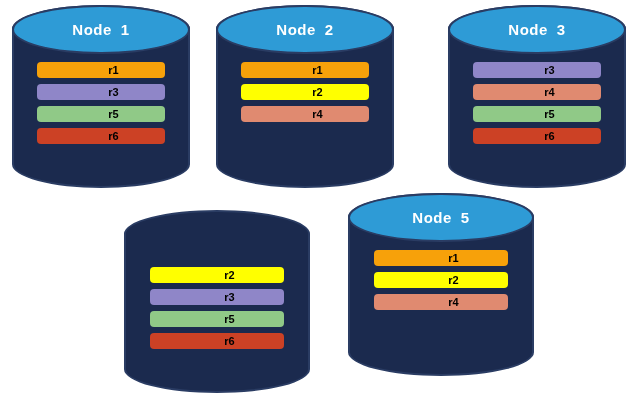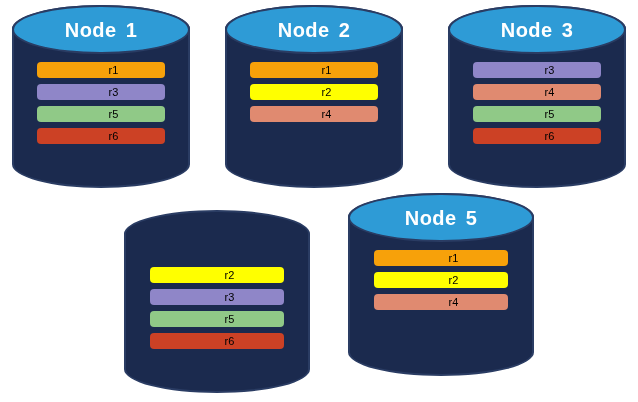--- a/index.html
+++ b/index.html
@@ -50,21 +50,21 @@
     border-radius: 50%;
     box-sizing: border-box;
     display: flex;
     align-items: center;
     justify-content: center;
   }
 
   .node-label {
     color: #ffffff;
     font-weight: bold;
-    font-size: 20px;
+    font-size: 15px;
     letter-spacing: 0.5px;
     white-space: nowrap;
     line-height: 1;
     user-select: none;
   }
   .node-label .num {
     margin-left: 9px;
   }
 
   
@@ -81,21 +81,21 @@
     height: 16px;
     border-radius: 4px;
     display: flex;
     align-items: center;
     justify-content: center;
     box-sizing: border-box;
   }
 
   .replica-label {
     font-size: 11px;
-    font-weight: normal;
+    font-weight: bold;
     color: #000000;
     line-height: 1;
     user-select: none;
     padding-left: 25px;
   }
 </style>
 </head>
 <body>
 
 <div id="diagram">
@@ -112,21 +112,21 @@
           <span class="replica-label">r3</span>
         </div>
         <div class="replica-bar" style="background: rgb(144, 201, 135);">
           <span class="replica-label">r5</span>
         </div>
         <div class="replica-bar" style="background: rgb(204, 65, 37);">
           <span class="replica-label">r6</span>
         </div>
       </div>
     </div>
-    <div class="node" style="left: 225px; top: 5px; width: 178px; height: 183px;">
+    <div class="node" style="left: 216px; top: 5px; width: 178px; height: 183px;">
       <div class="cyl-body"></div>
       <div class="cyl-top">
         <div class="node-label"><span>Node</span><span class="num">2</span></div>
       </div>
       <div class="replica-stack" style="top: 57px;">
         <div class="replica-bar" style="background: rgb(247, 161, 10);">
           <span class="replica-label">r1</span>
         </div>
         <div class="replica-bar" style="background: rgb(255, 255, 0);">
           <span class="replica-label">r2</span>

